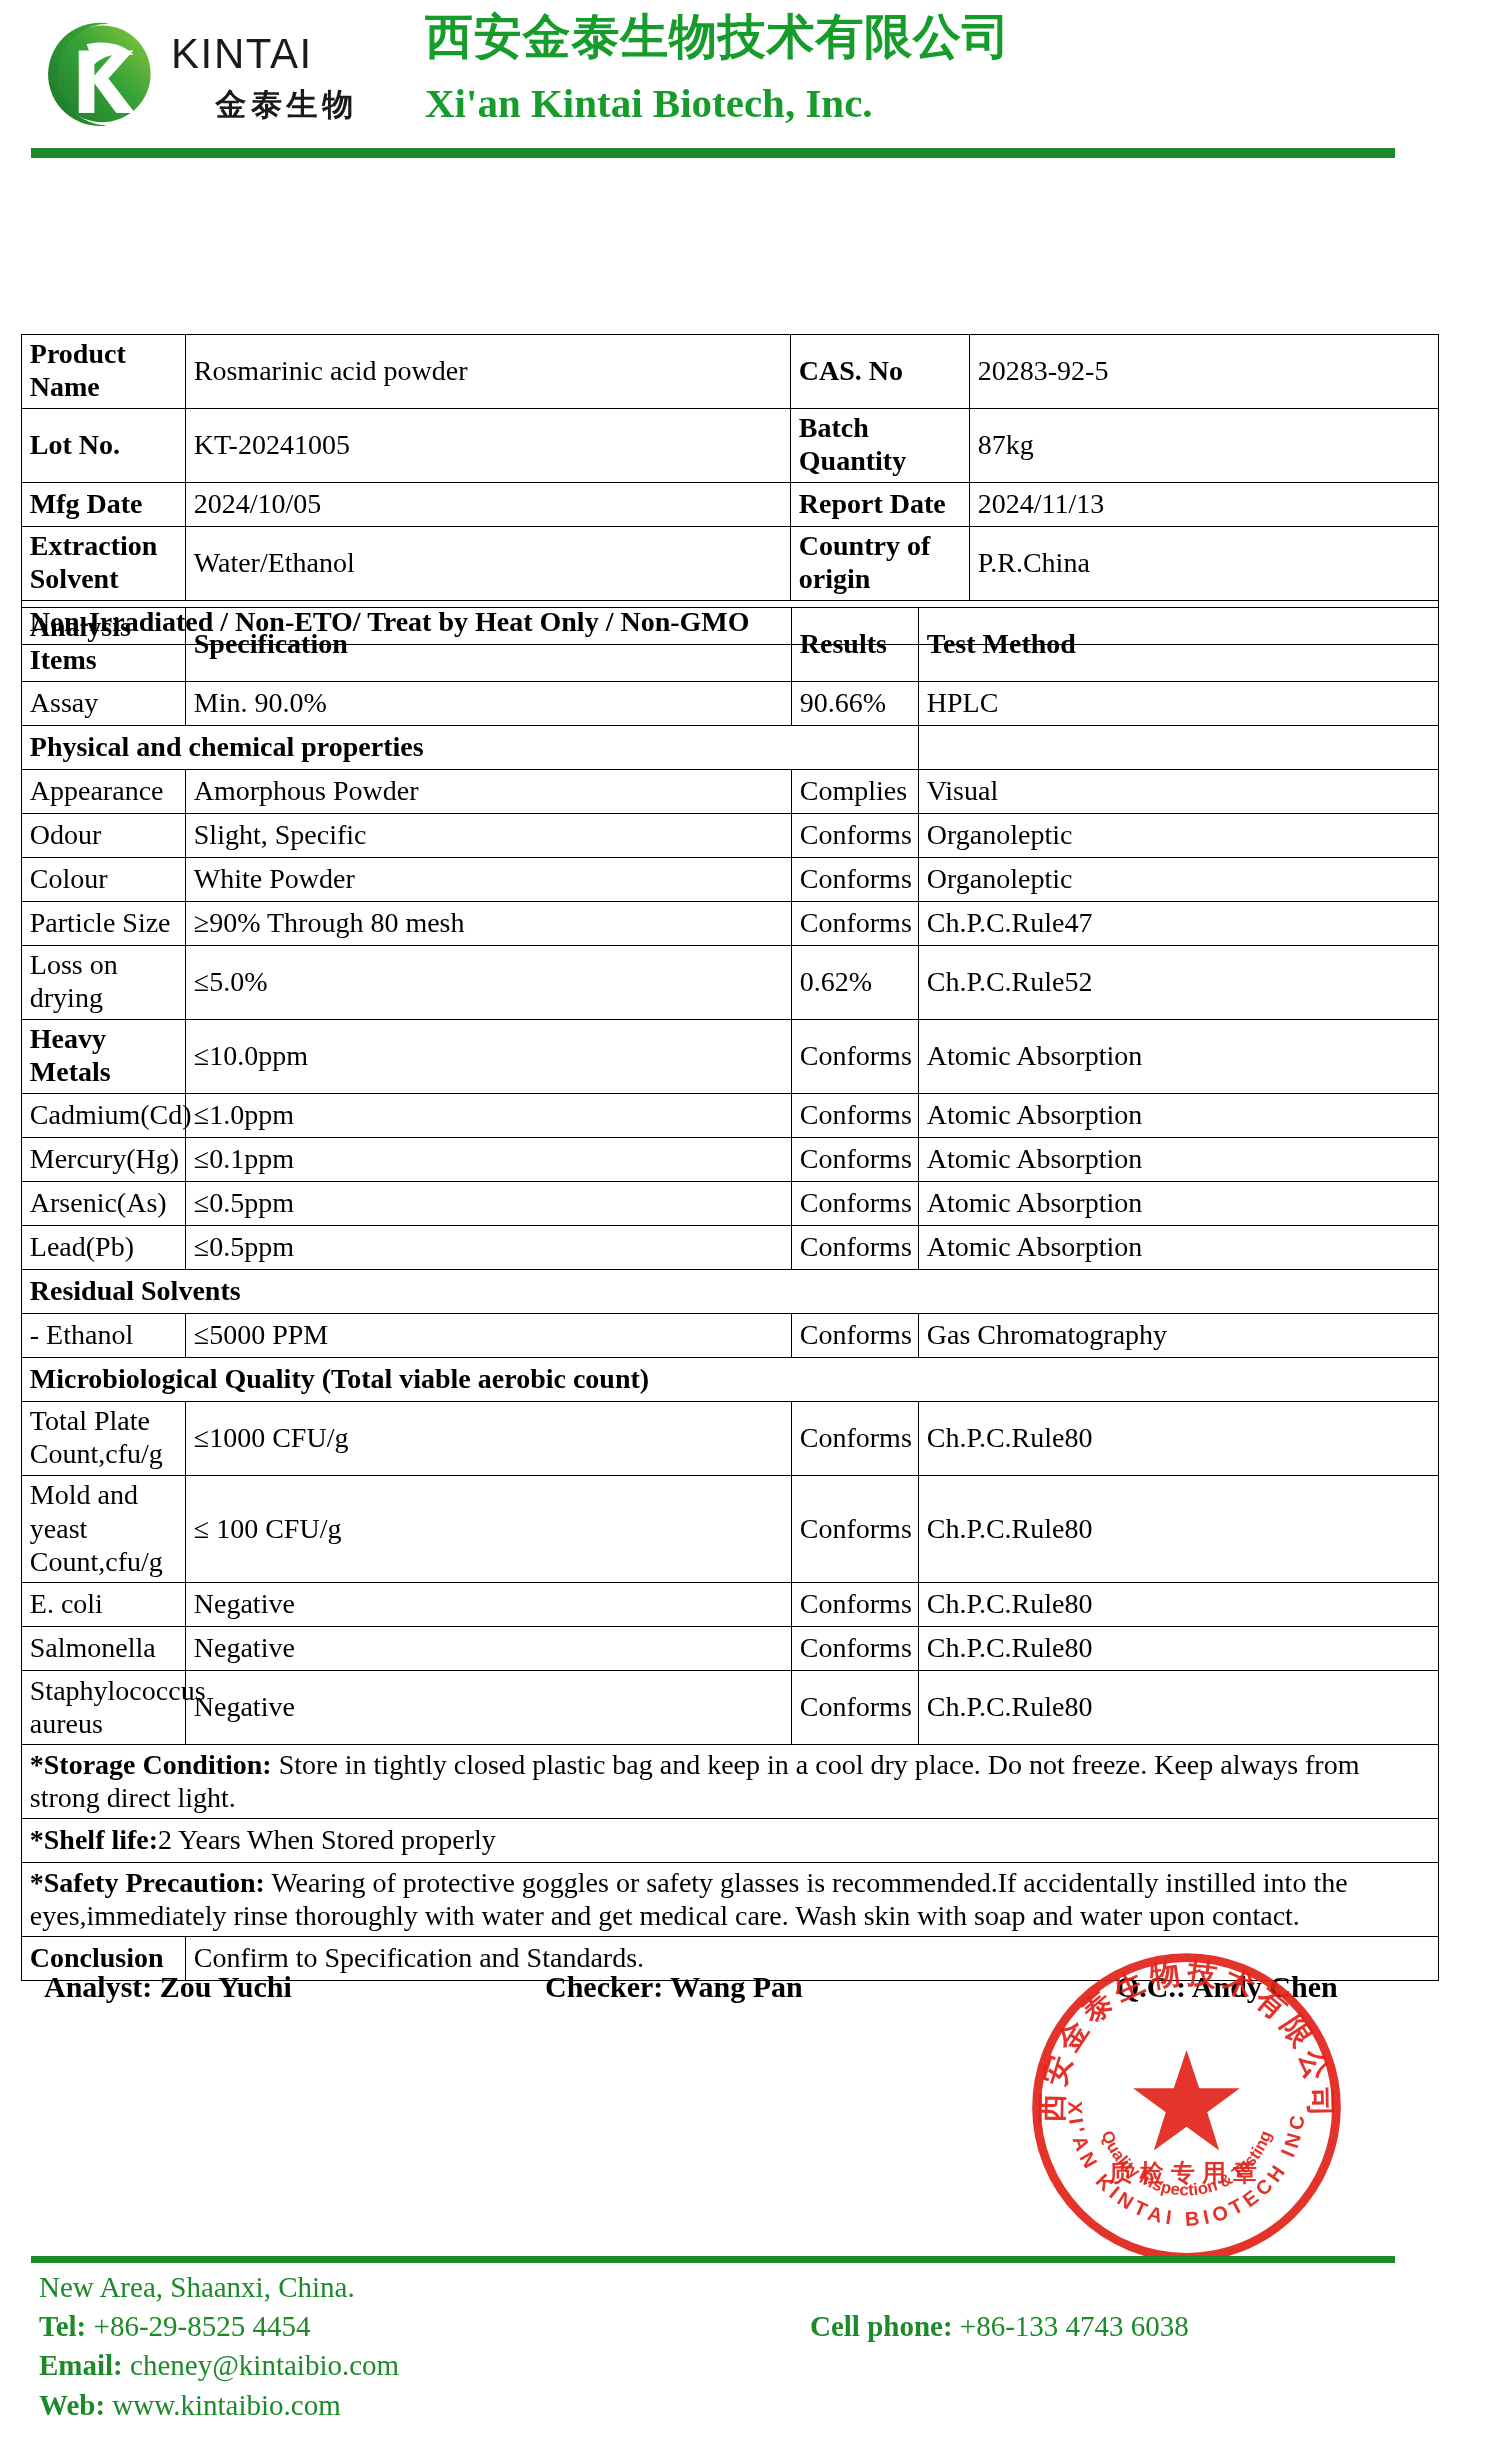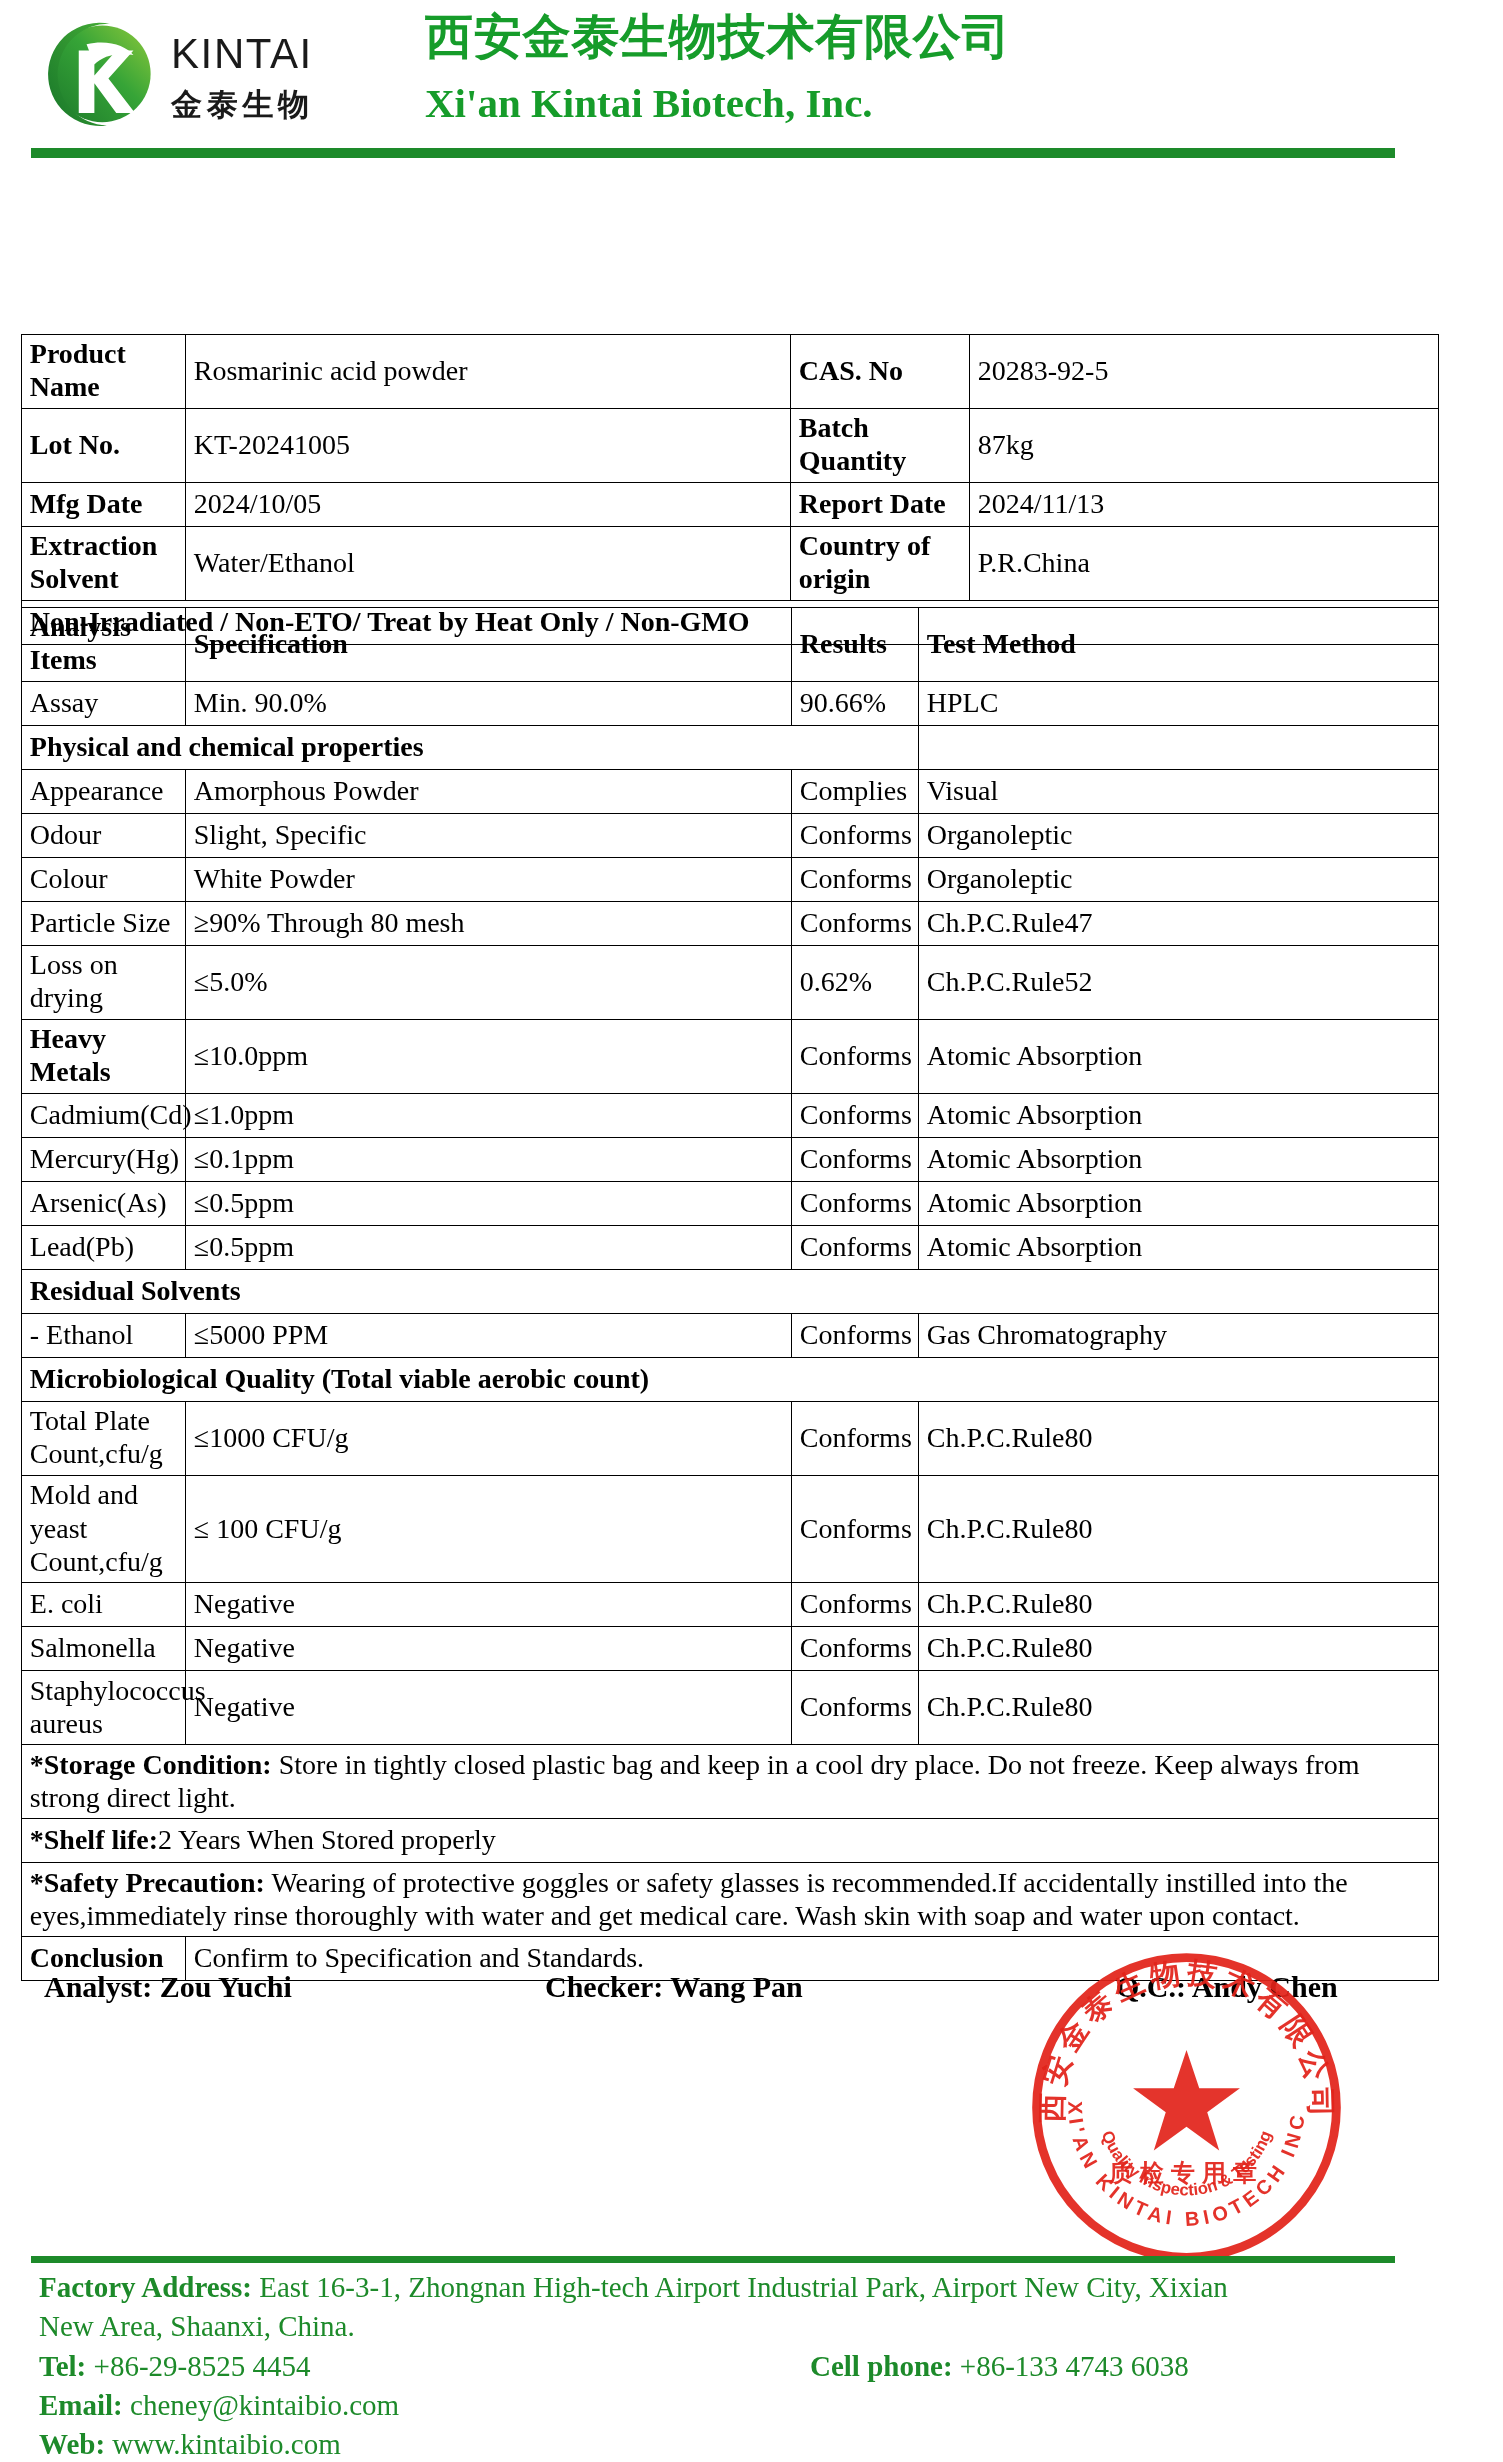--- a/index.html
+++ b/index.html
@@ -18,20 +18,21 @@
   .logo-word{position:absolute;left:136px;top:23.4px;width:187px;height:94px;}
   .logo-kintai{
     font-family:"Liberation Sans","DejaVu Sans",sans-serif;
     font-weight:normal;font-size:42px;letter-spacing:1.6px;color:#1a1a1a;
     line-height:1;
   }
   .logo-cn{
     font-size:31px;color:#1a1a1a;font-weight:bold;letter-spacing:4.7px;
     margin-top:14px;line-height:1;
     font-family:"DejaVu Sans","Liberation Sans",sans-serif;
+    text-align:right;
   }
   .cn-company{
     position:absolute;left:425px;top:6.2px;
     font-size:48px;font-weight:bold;color:#169c2a;
     letter-spacing:0.8px;line-height:1.25;
     font-family:"DejaVu Sans","Liberation Sans",sans-serif;
   }
   .en-company{
     position:absolute;left:425px;top:81px;
     font-size:41px;font-weight:bold;color:#169c2a;
@@ -345,21 +346,20 @@
       <text x="200" y="292" text-anchor="middle" font-size="30" fill="#e2231a" font-weight="bold" letter-spacing="9" opacity="0.93" font-family="'DejaVu Sans','Liberation Sans',sans-serif">质检专用章</text>
       <text font-size="21" fill="#e2231a" font-weight="bold" opacity="0.93" font-family="'Liberation Sans','DejaVu Sans',sans-serif">
         <textPath href="#arcInner" startOffset="50%" text-anchor="middle">Quality Inspection &amp; Testing</textPath>
       </text>
     </svg>
   </div>
 
   <div class="rule-bottom"></div>
 
   <div class="footer">
-    <span class="line"><b>Factory Address:</b><span> East 16-3-1, Zhongnan High-tech Airport Industrial Park, Airport New City, Xixian</span></span>
     <span class="line">New Area, Shaanxi, China.</span>
     <span class="two-col">
       <span class="left"><b>Tel:</b><span> +86-29-8525 4454</span></span>
       <span class="right"><b>Cell phone:</b><span> +86-133 4743 6038</span></span>
     </span>
     <span class="line"><b>Email:</b><span> cheney@kintaibio.com</span></span>
     <span class="line"><b>Web:</b><span> www.kintaibio.com</span></span>
   </div>
 
 </div>

